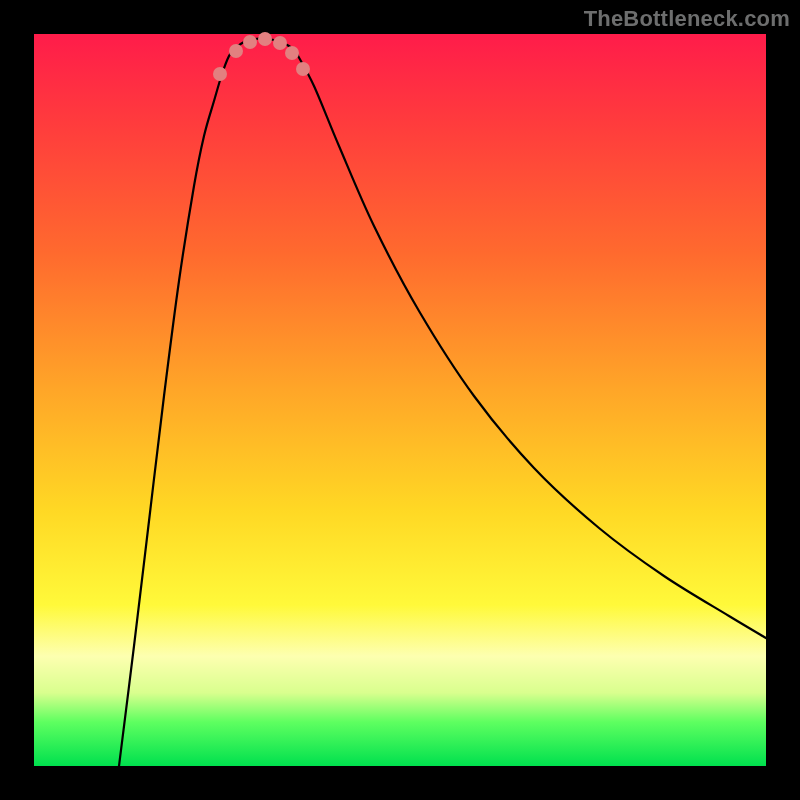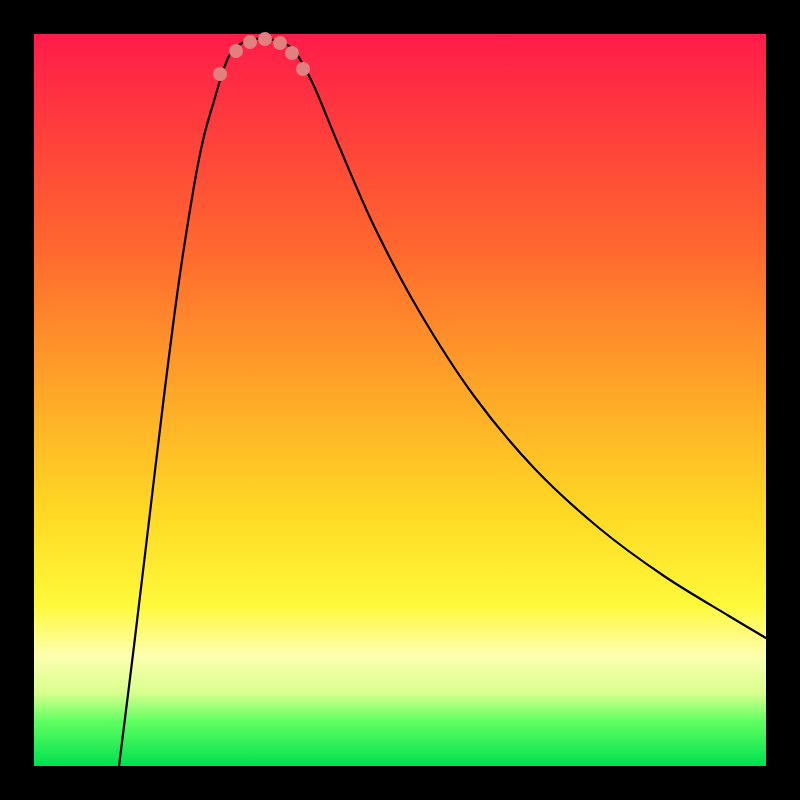--- a/index.html
+++ b/index.html
@@ -64,20 +64,21 @@
     stroke-linecap: round;
   }
   .dot {
     fill: #e28080;
   }
 </style>
 </head>
 <body>
 
 <div class="frame">
+  <div class="watermark">TheBottleneck.com</div>
   <div class="plot">
     <svg class="curve" viewBox="0 0 732 732">
       <path d="M 85 732 C 87.5 712, 95 652.8333333333334, 100 612 C 105 571.1666666666666, 110 528.6666666666666, 115 487 C 120 445.3333333333333, 125 402, 130 362 C 135 322, 140 282, 145 247 C 150 212, 155.83333333333334 176.16666666666666, 160 152 C 164.16666666666666 127.83333333333333, 166.66666666666666 116.16666666666667, 170 102 C 173.33333333333334 87.83333333333333, 177 77.33333333333333, 180 67 C 183 56.666666666666664, 185.5 47.5, 188 40 C 190.5 32.5, 192.83333333333334 26.333333333333332, 195 22 C 197.16666666666666 17.666666666666668, 200 15.333333333333334, 201 14 C 202 12.666666666666666, 199.5 15, 201 14 C 202.5 13, 206.83333333333334 9.5, 210 8 C 213.16666666666666 6.5, 216.33333333333334 5.5, 220 5 C 223.66666666666666 4.5, 228 4.666666666666667, 232 5 C 236 5.333333333333333, 240.16666666666666 5.833333333333333, 244 7 C 247.83333333333334 8.166666666666666, 251.83333333333334 9.833333333333334, 255 12 C 258.1666666666667 14.166666666666666, 261.6666666666667 18.666666666666668, 263 20 C 264.3333333333333 21.333333333333332, 260.1666666666667 14.666666666666668, 263 20 C 265.8333333333333 25.333333333333332, 273 36.666666666666664, 280 52 C 287 67.33333333333333, 295 88.66666666666667, 305 112 C 315 135.33333333333334, 326.6666666666667 164.5, 340 192 C 353.3333333333333 219.5, 368.3333333333333 248.66666666666666, 385 277 C 401.6666666666667 305.3333333333333, 420.8333333333333 335.8333333333333, 440 362 C 459.1666666666667 388.1666666666667, 479.1666666666667 412, 500 434 C 520.8333333333334 456, 543.3333333333334 476, 565 494 C 586.6666666666666 512, 608.3333333333334 527.3333333333334, 630 542 C 651.6666666666666 556.6666666666666, 678 571.6666666666666, 695 582 C 712 592.3333333333334, 725.8333333333334 600.3333333333334, 732 604"></path>
     <circle cx="186" cy="40" r="7" class="dot"></circle>
         <circle cx="202" cy="17" r="7" class="dot"></circle>
         <circle cx="216" cy="8" r="7" class="dot"></circle>
         <circle cx="231" cy="5" r="7" class="dot"></circle>
         <circle cx="246" cy="9" r="7" class="dot"></circle>
         <circle cx="258" cy="19" r="7" class="dot"></circle>
         <circle cx="269" cy="35" r="7" class="dot"></circle>

